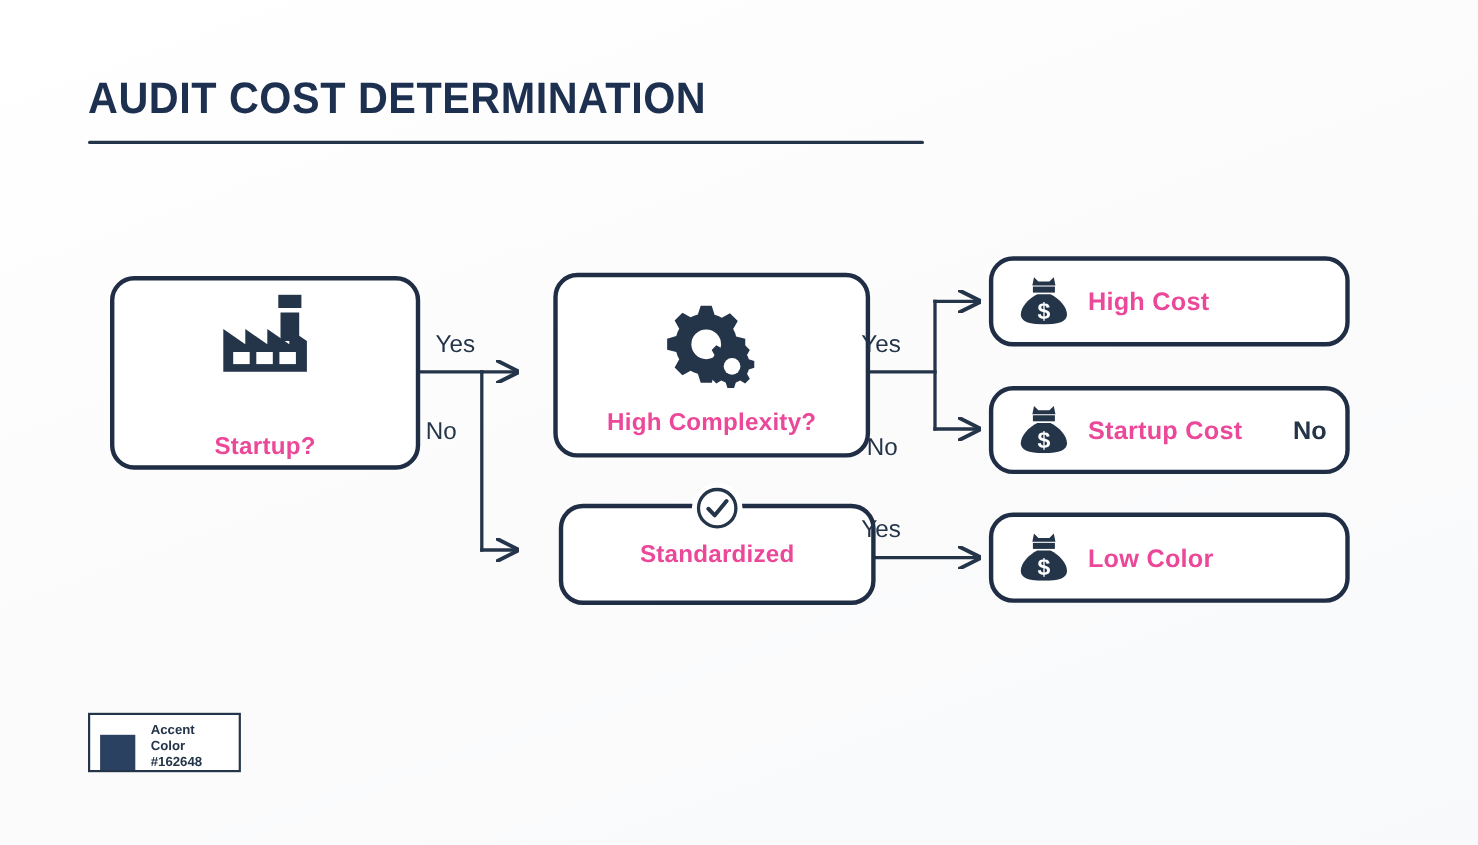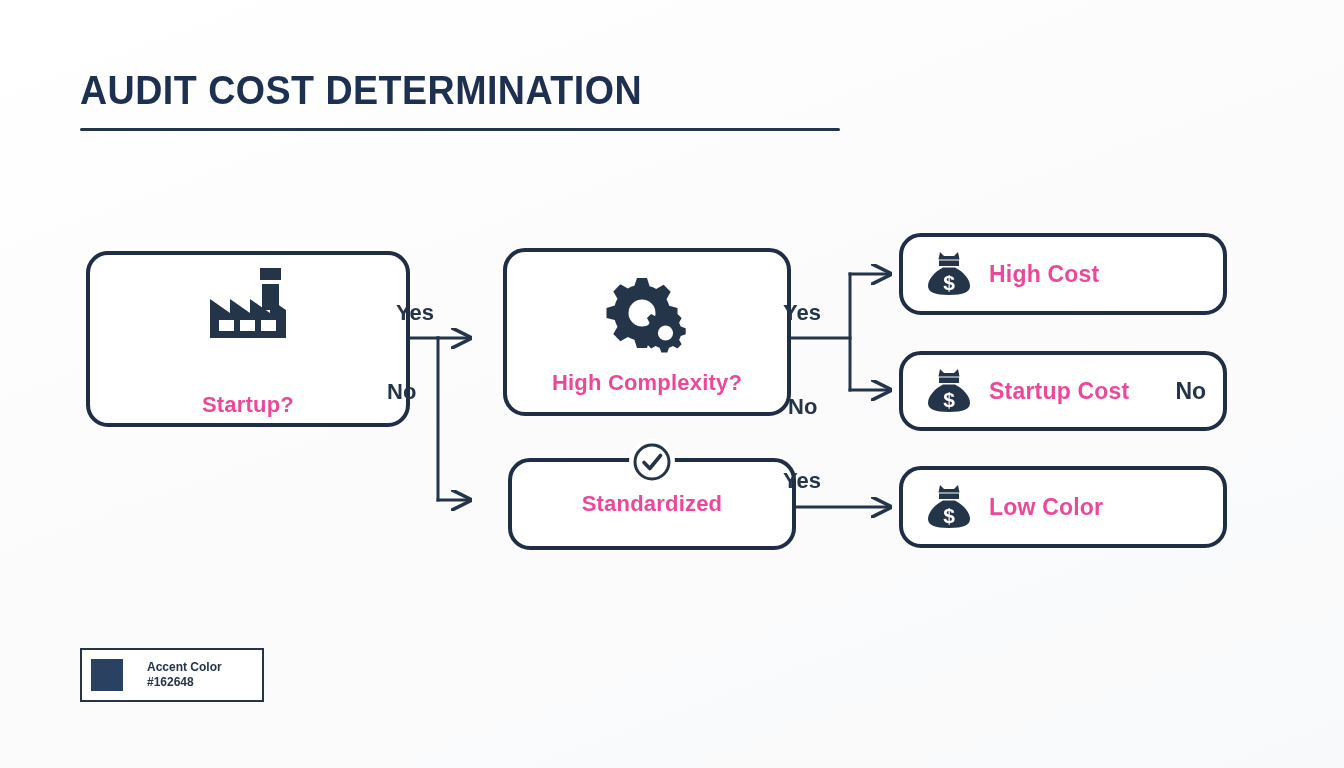--- a/index.html
+++ b/index.html
@@ -98,21 +98,21 @@
   }
   .inline-edge-label {
     color: #243449;
     font-weight: bold;
     font-size: 23px;
     margin-left: 28px;
     white-space: nowrap;
   }
 
   
-  #node-startup       { left: 86px;  top: 251px; width: 324px; height: 176px; gap: 36px; }
+  #node-startup       { left: 100px;  top: 251px; width: 282px; height: 176px; gap: 36px; }
   #node-complexity    { left: 479px; top: 248px; width: 288px; height: 168px; margin-left: 24px; }
   #node-standardized  { left: 479px; top: 458px; width: 288px; height: 92px; margin-left: 29px;  }
   #node-high-cost     { left: 899px; top: 233px; width: 328px; height: 82px;  }
   #node-moderate-cost { left: 899px; top: 351px; width: 328px; height: 80px;  }
   #node-low-cost      { left: 899px; top: 466px; width: 328px; height: 82px;  }
 
   
   .top-badge {
     position: absolute;
     left: 50%;
@@ -124,44 +124,44 @@
     border-radius: 50%;
     display: flex;
     align-items: center;
     justify-content: center;
   }
 
   
   .edge-label {
     position: absolute;
     color: #243449;
-    font-weight: bold;
+    font-weight: normal;
     font-size: 22px;
     white-space: nowrap;
   }
   #lbl-startup-yes   { left: 396px; top: 300px; }
   #lbl-startup-no    { left: 387px; top: 379px; }
   #lbl-complex-yes   { left: 783px; top: 300px; }
   #lbl-complex-no    { left: 788px; top: 394px; }
   #lbl-standard-yes  { left: 783px; top: 468px; }
 
   
   #legend {
     position: absolute;
     left: 80px;
     top: 648px;
-    width: 184px;
+    width: 139px;
     height: 54px;
     box-sizing: border-box;
     border: 2px solid #243449;
     background: #ffffff;
     display: flex;
-    align-items: center;
+    align-items: flex-end;
     padding: 0 9px;
-    gap: 24px;
+    gap: 14px;
   }
   #legend .swatch {
     width: 32px;
     height: 32px;
     background: #2b4161;
     flex: 0 0 auto;
   }
   #legend .legend-text {
     display: flex;
     flex-direction: column;

